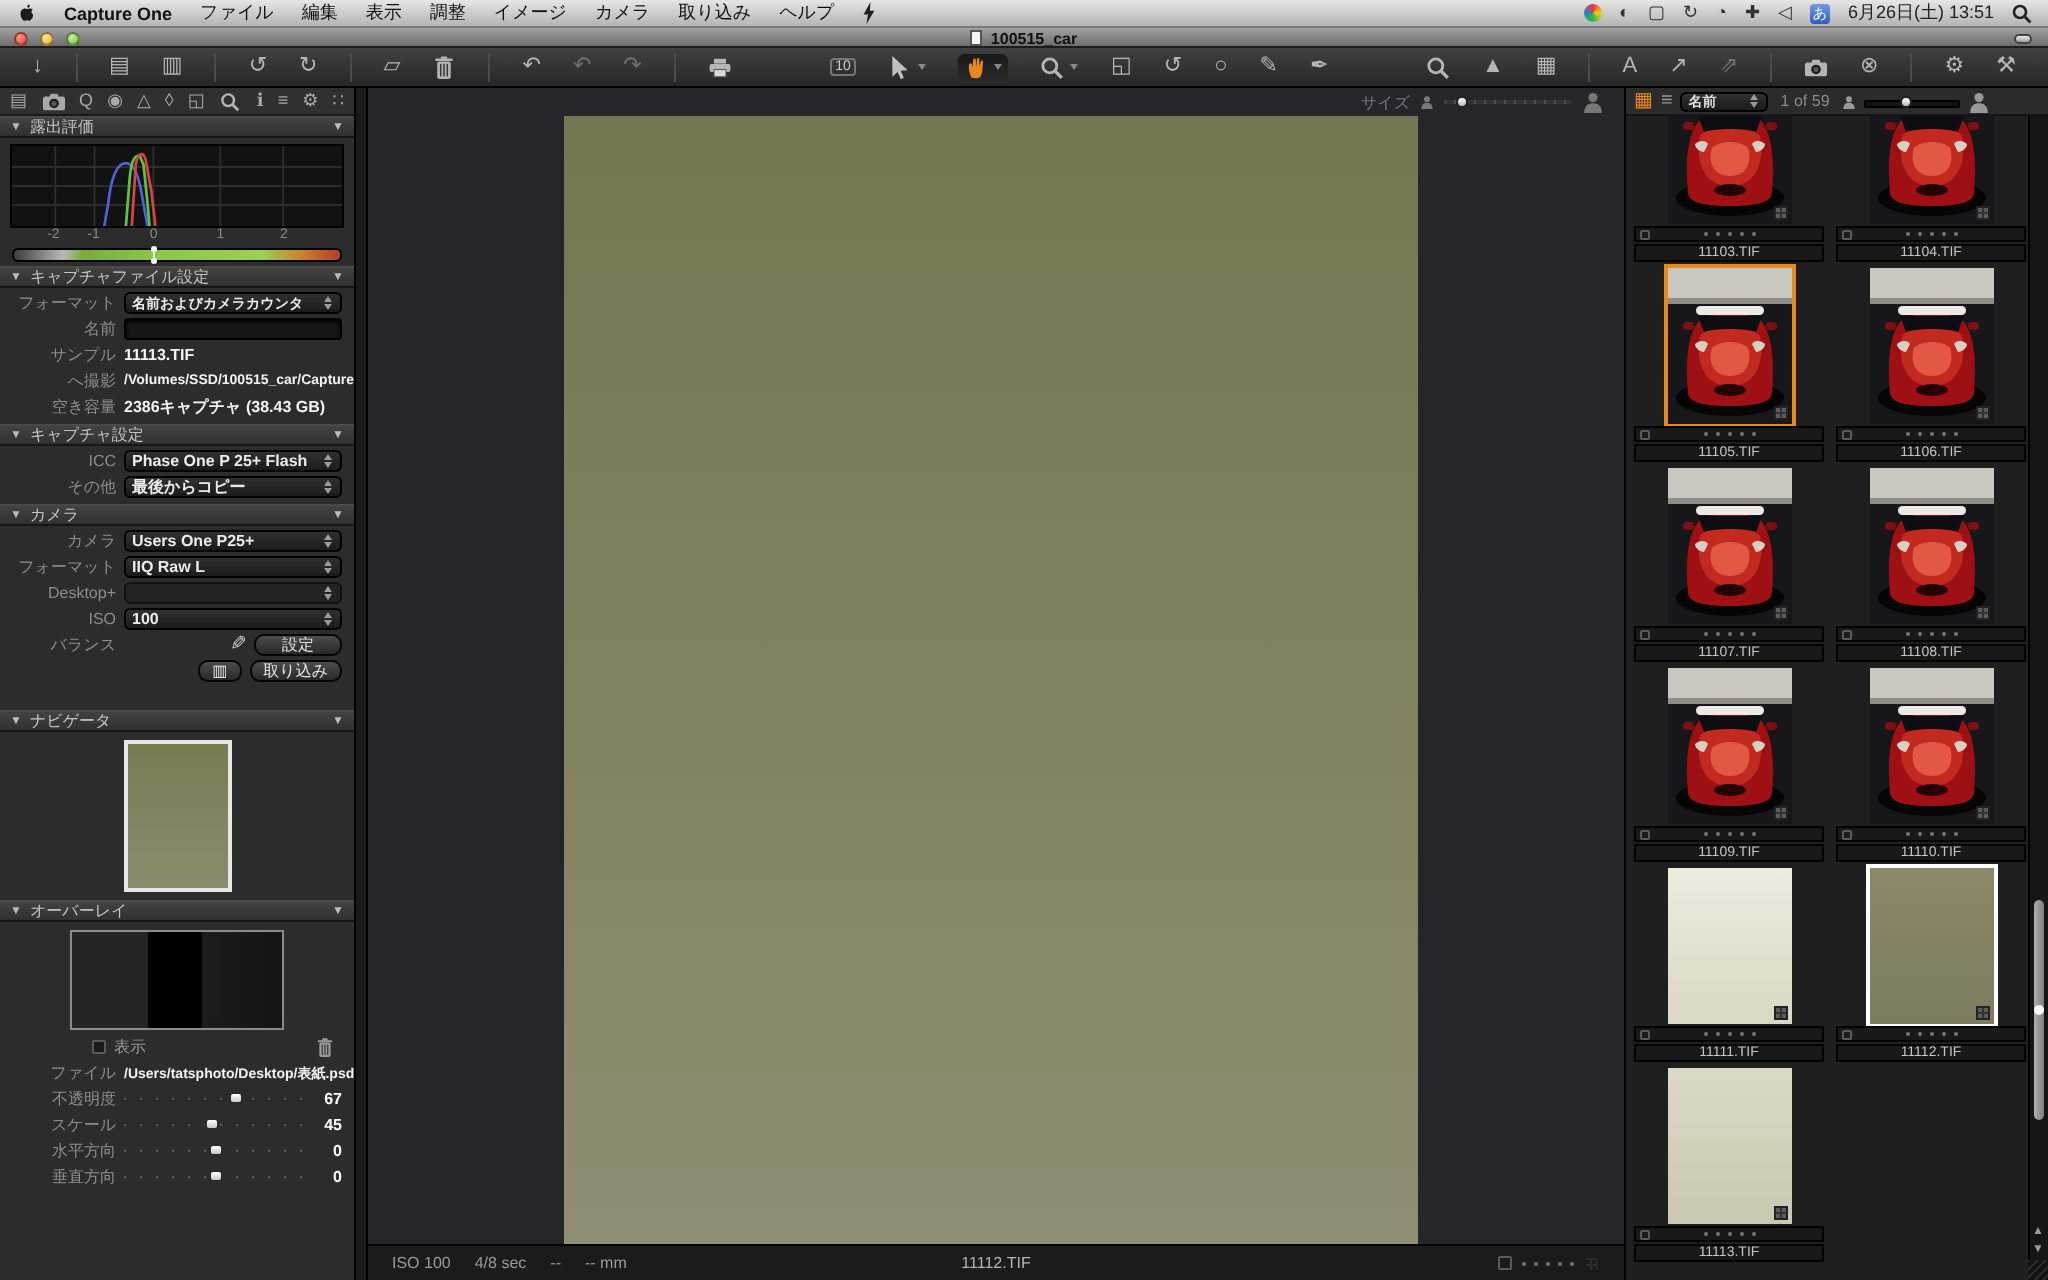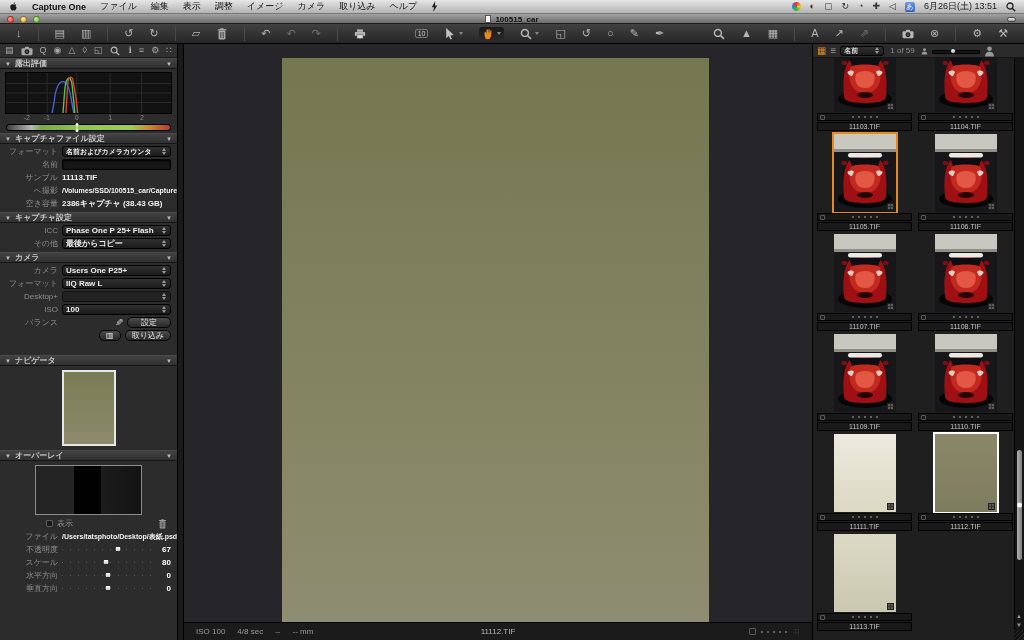--- a/index.html
+++ b/index.html
@@ -45,21 +45,21 @@
   .leftpanel{width:178px;flex:none;background:#2c2c2c;border-right:1px solid #000;font-size:8px;color:#999;overflow:hidden}
   .lp-divider{width:6px;flex:none;background:#1a1a1a;border-right:1px solid #000}
   .viewer{flex:1;background:#26262a;position:relative}
   .browser{width:212px;flex:none;background:#1f1f1f;border-left:1px solid #000;display:flex;flex-direction:column;position:relative}
 
   
   .tooltabs{height:14px;display:flex;align-items:center;justify-content:space-between;padding:0 5px;background:#303030;border-bottom:1px solid #191919}
   .ttab{font-size:9px;color:#a8a8a8;line-height:1}
   .ttab svg{width:12px;height:10px;fill:#a8a8a8}
   .ttab.active svg{fill:#e8891d}
-  .phead{height:11px;background:linear-gradient(#424242,#303030);border-top:1px solid #4a4a4a;border-bottom:1px solid #151515;display:flex;align-items:center;padding:0 5px;gap:4px;color:#c6c6c6;font-weight:bold;font-size:8px}
+  .phead{height:11px;background:linear-gradient(#424242,#303030);border-top:1px solid #4a4a4a;border-bottom:1px solid #151515;display:flex;align-items:center;padding:0 5px;gap:4px;color:#c6c6c6;font-weight:normal;font-size:8px}
   .phead .tri{font-size:6px;color:#bbb}
   .phead .tri-r{margin-left:auto}
 
   .histbox{margin:3px 5px 0;height:42px;background:#121212;border:1px solid #010101;position:relative}
   .histbox svg{width:100%;height:100%}
   .histticks{position:relative;height:9px;margin:0 5px;font-size:7px;color:#8a8a8a}
   .histticks span{position:absolute;top:0;transform:translateX(-50%)}
   .histbar{height:7px;margin:1px 6px 2px;border:1px solid #000;border-radius:3px;position:relative;
     background:linear-gradient(90deg,#3c3c3c 0%,#b9b9b9 15%,#77ac3e 21%,#8cc84a 45%,#9ccf52 76%,#c8862e 88%,#b23c2a 100%)}
   .histmark{position:absolute;left:43%;top:-2px;bottom:-2px;width:5px;transform:translateX(-50%)}
@@ -518,41 +518,59 @@
       <span class="strack">
           <span class="shandle" style="left:62%"></span>
         </span>
       <span class="sval">67</span>
     </div>
     <div class="row">
       <span class="rlabel">スケール</span>
       <span class="strack">
           <span class="shandle" style="left:48%"></span>
         </span>
-      <span class="sval">80</span>
+      <span class="sval">45</span>
     </div>
     <div class="row">
       <span class="rlabel">水平方向</span>
       <span class="strack">
           <span class="shandle" style="left:50%"></span>
         </span>
       <span class="sval">0</span>
     </div>
     <div class="row">
       <span class="rlabel">垂直方向</span>
       <span class="strack">
           <span class="shandle" style="left:50%"></span>
         </span>
       <span class="sval">0</span>
     </div>
   </div>
 
   <div class="lp-divider"></div>
 
   <div class="viewer">
+    <div class="vhead">
+      <span>サイズ</span>
+      <span class="person">
+          <svg width="7" height="8" viewBox="0 0 10 10">
+            <circle cx="5" cy="3" r="2.1" fill="currentColor"></circle>
+            <path d="M1 10C1 6.6 3 5.6 5 5.6 7 5.6 9 6.6 9 10Z" fill="currentColor"></path>
+          </svg>
+        </span>
+      <span class="zoomtrack">
+          <span class="zoomdot" style="left:14%"></span>
+        </span>
+      <span class="person">
+          <svg width="11" height="12" viewBox="0 0 10 10">
+            <circle cx="5" cy="3" r="2.1" fill="currentColor"></circle>
+            <path d="M1 10C1 6.6 3 5.6 5 5.6 7 5.6 9 6.6 9 10Z" fill="currentColor"></path>
+          </svg>
+        </span>
+    </div>
     <div class="vimg"></div>
     <div class="vfoot">
       <span class="fname">11112.TIF</span>
       <span class="lgrp">
         <span>ISO 100</span>
         <span>4/8 sec</span>
         <span>--</span>
         <span>-- mm</span>
       </span>
       <span class="rgrp">

